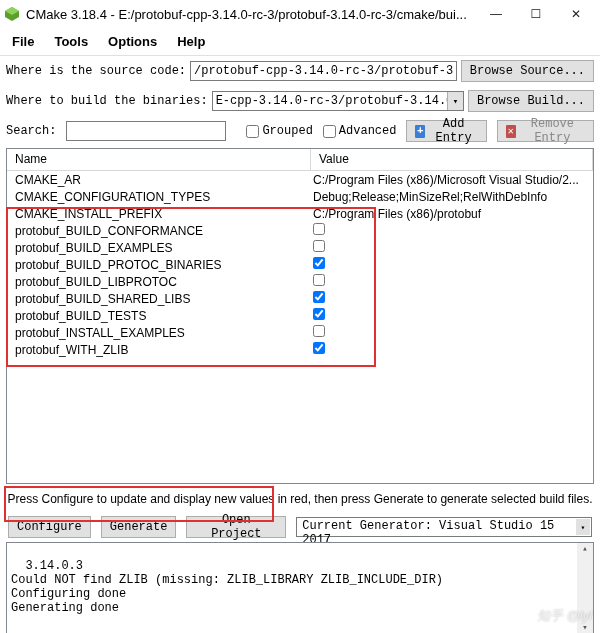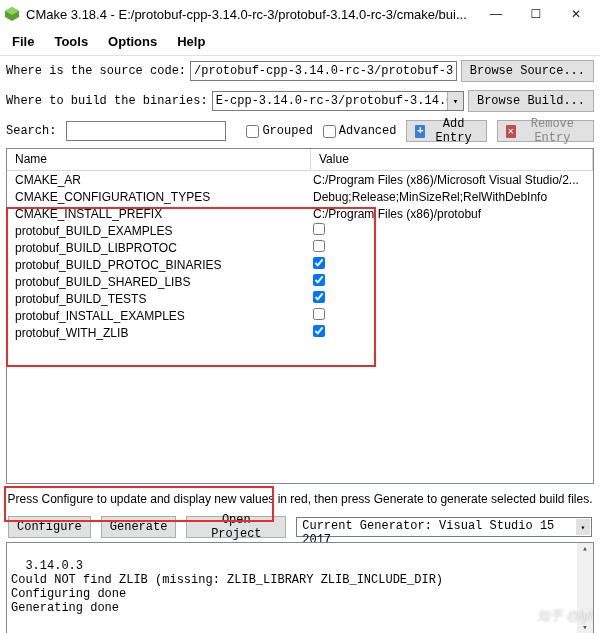--- a/index.html
+++ b/index.html
@@ -118,30 +118,34 @@
       </div>
       <div class="tr">
         <div class="td-name">CMAKE_CONFIGURATION_TYPES</div>
         <div class="td-val">Debug;Release;MinSizeRel;RelWithDebInfo</div>
       </div>
       <div class="tr">
         <div class="td-name">CMAKE_INSTALL_PREFIX</div>
         <div class="td-val">C:/Program Files (x86)/protobuf</div>
       </div>
       <div class="tr">
-        <div class="td-name">protobuf_BUILD_EXAMPLES</div>
+        <div class="td-name">protobuf_BUILD_CONFORMANCE</div>
         <div class="td-val"><input type="checkbox" style=""></div>
       </div>
       <div class="tr">
-        <div class="td-name">protobuf_BUILD_LIBPROTOC</div>
+        <div class="td-name">protobuf_BUILD_EXAMPLES</div>
         <div class="td-val"><input type="checkbox" style=""></div>
       </div>
       <div class="tr">
         <div class="td-name">protobuf_BUILD_PROTOC_BINARIES</div>
         <div class="td-val"><input type="checkbox" checked="" style=""></div>
+      </div>
+      <div class="tr">
+        <div class="td-name">protobuf_BUILD_LIBPROTOC</div>
+        <div class="td-val"><input type="checkbox" style=""></div>
       </div>
       <div class="tr">
         <div class="td-name">protobuf_BUILD_SHARED_LIBS</div>
         <div class="td-val"><input type="checkbox" checked="" style=""></div>
       </div>
       <div class="tr">
         <div class="td-name">protobuf_BUILD_TESTS</div>
         <div class="td-val"><input type="checkbox" checked="" style=""></div>
       </div>
       <div class="tr">

